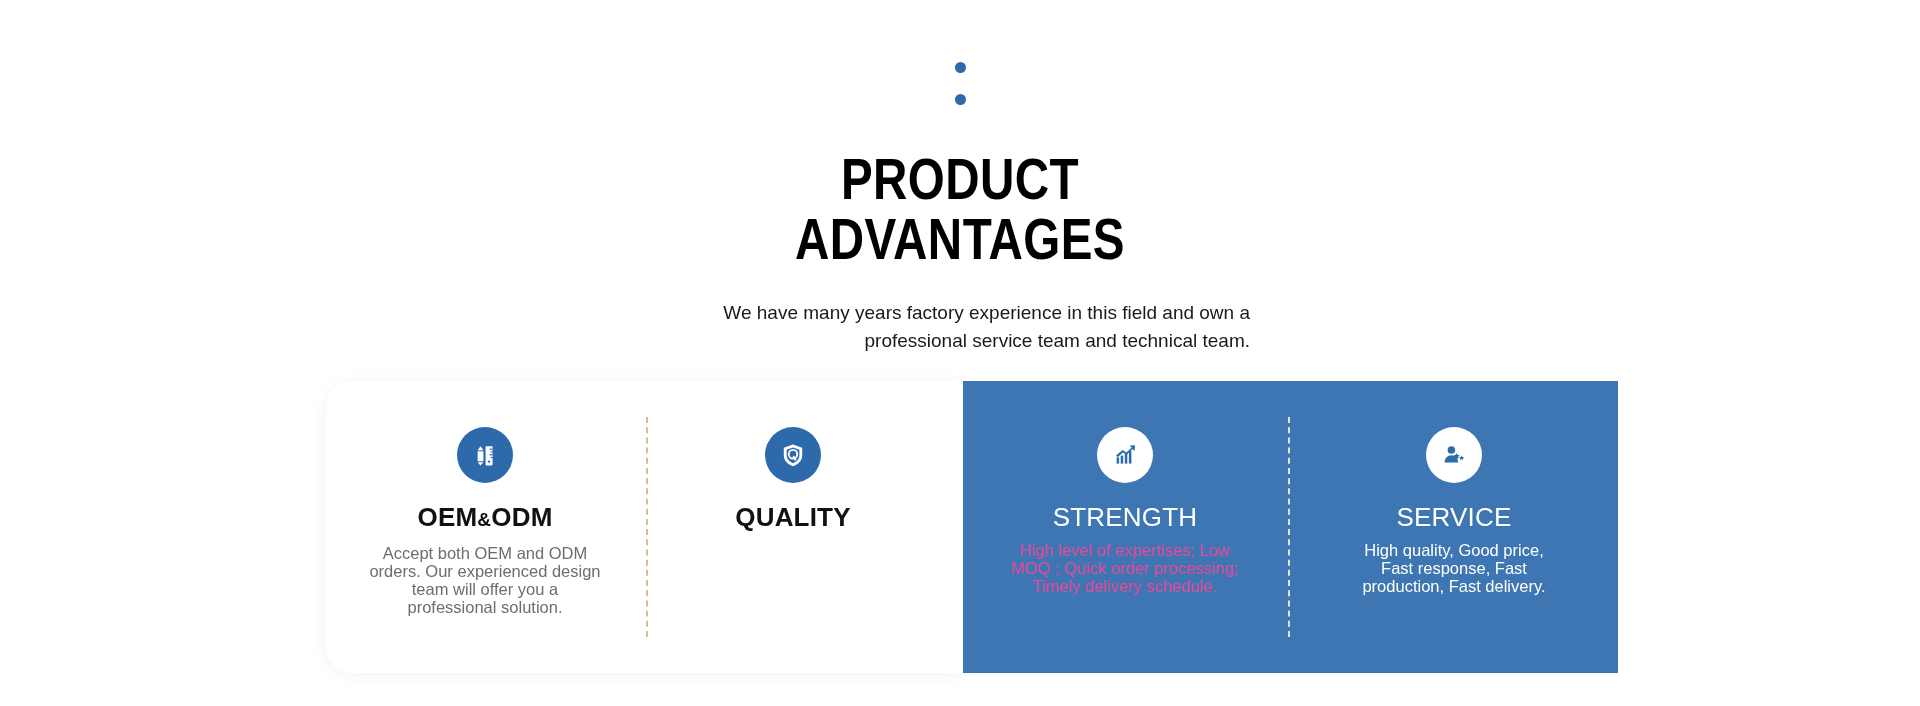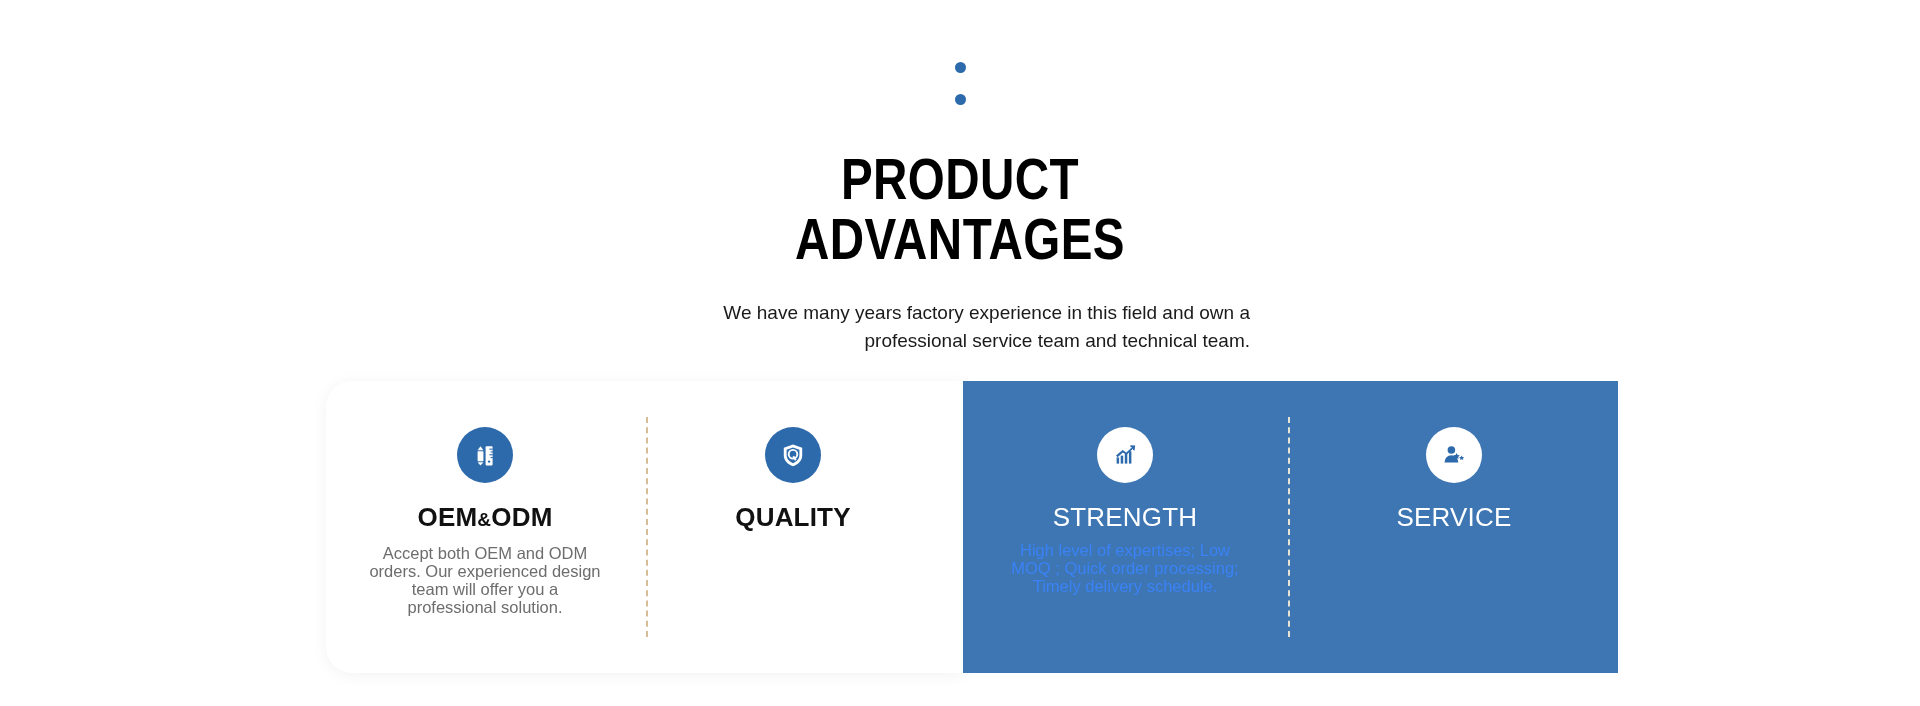--- a/index.html
+++ b/index.html
@@ -96,21 +96,21 @@
   .card.c1 .card-title,.card.c2 .card-title{color:#111111;}
   .card.c3 .card-title,.card.c4 .card-title{color:#ffffff;font-weight:normal;text-align:right;}
 
   .card-desc{
     margin-top:10px;
     font-size:16.5px;
     line-height:18px;
     text-align:center;
   }
   .card.c1 .card-desc,.card.c2 .card-desc{color:#6d6d6d;width:232px;}
-  .card.c3 .card-desc{color:#3b82f6;width:250px;}
+  .card.c3 .card-desc{color:#ec4899;width:250px;}
   .card.c4 .card-desc{color:#ffffff;width:200px;}
 </style>
 </head>
 <body>
 
 <div class="stage">
 
   <div class="header">
 
     <div class="dots">
@@ -191,16 +191,17 @@
         <svg width="30" height="30" viewBox="0 0 30 30">
           <g fill="#2d6aab">
             <circle cx="12.4" cy="10.0" r="3.8"></circle>
             <path d="M5.6 22.6 C5.6 18.2 8.6 15.2 12.4 15.2 C16.2 15.2 19.2 18.2 19.2 22.6 Z"></path>
             <path d="M17.6 13.0 L18.6 15.0 L20.8 15.3 L19.2 16.9 L19.6 19.1 L17.6 18.0 L15.6 19.1 L16.0 16.9 L14.4 15.3 L16.6 15.0 Z"></path>
             <path d="M22.6 15.4 L23.4 17.0 L25.1 17.2 L23.9 18.4 L24.2 20.1 L22.6 19.3 L21.1 20.1 L21.4 18.4 L20.2 17.2 L21.9 17.0 Z"></path>
           </g>
         </svg>
       </span>
       <div class="card-title">SERVICE</div>
+      <div class="card-desc">High quality, Good price, Fast response, Fast production, Fast delivery.</div>
     </div>
 
   </div>
 </div>
 
 </body></html>

